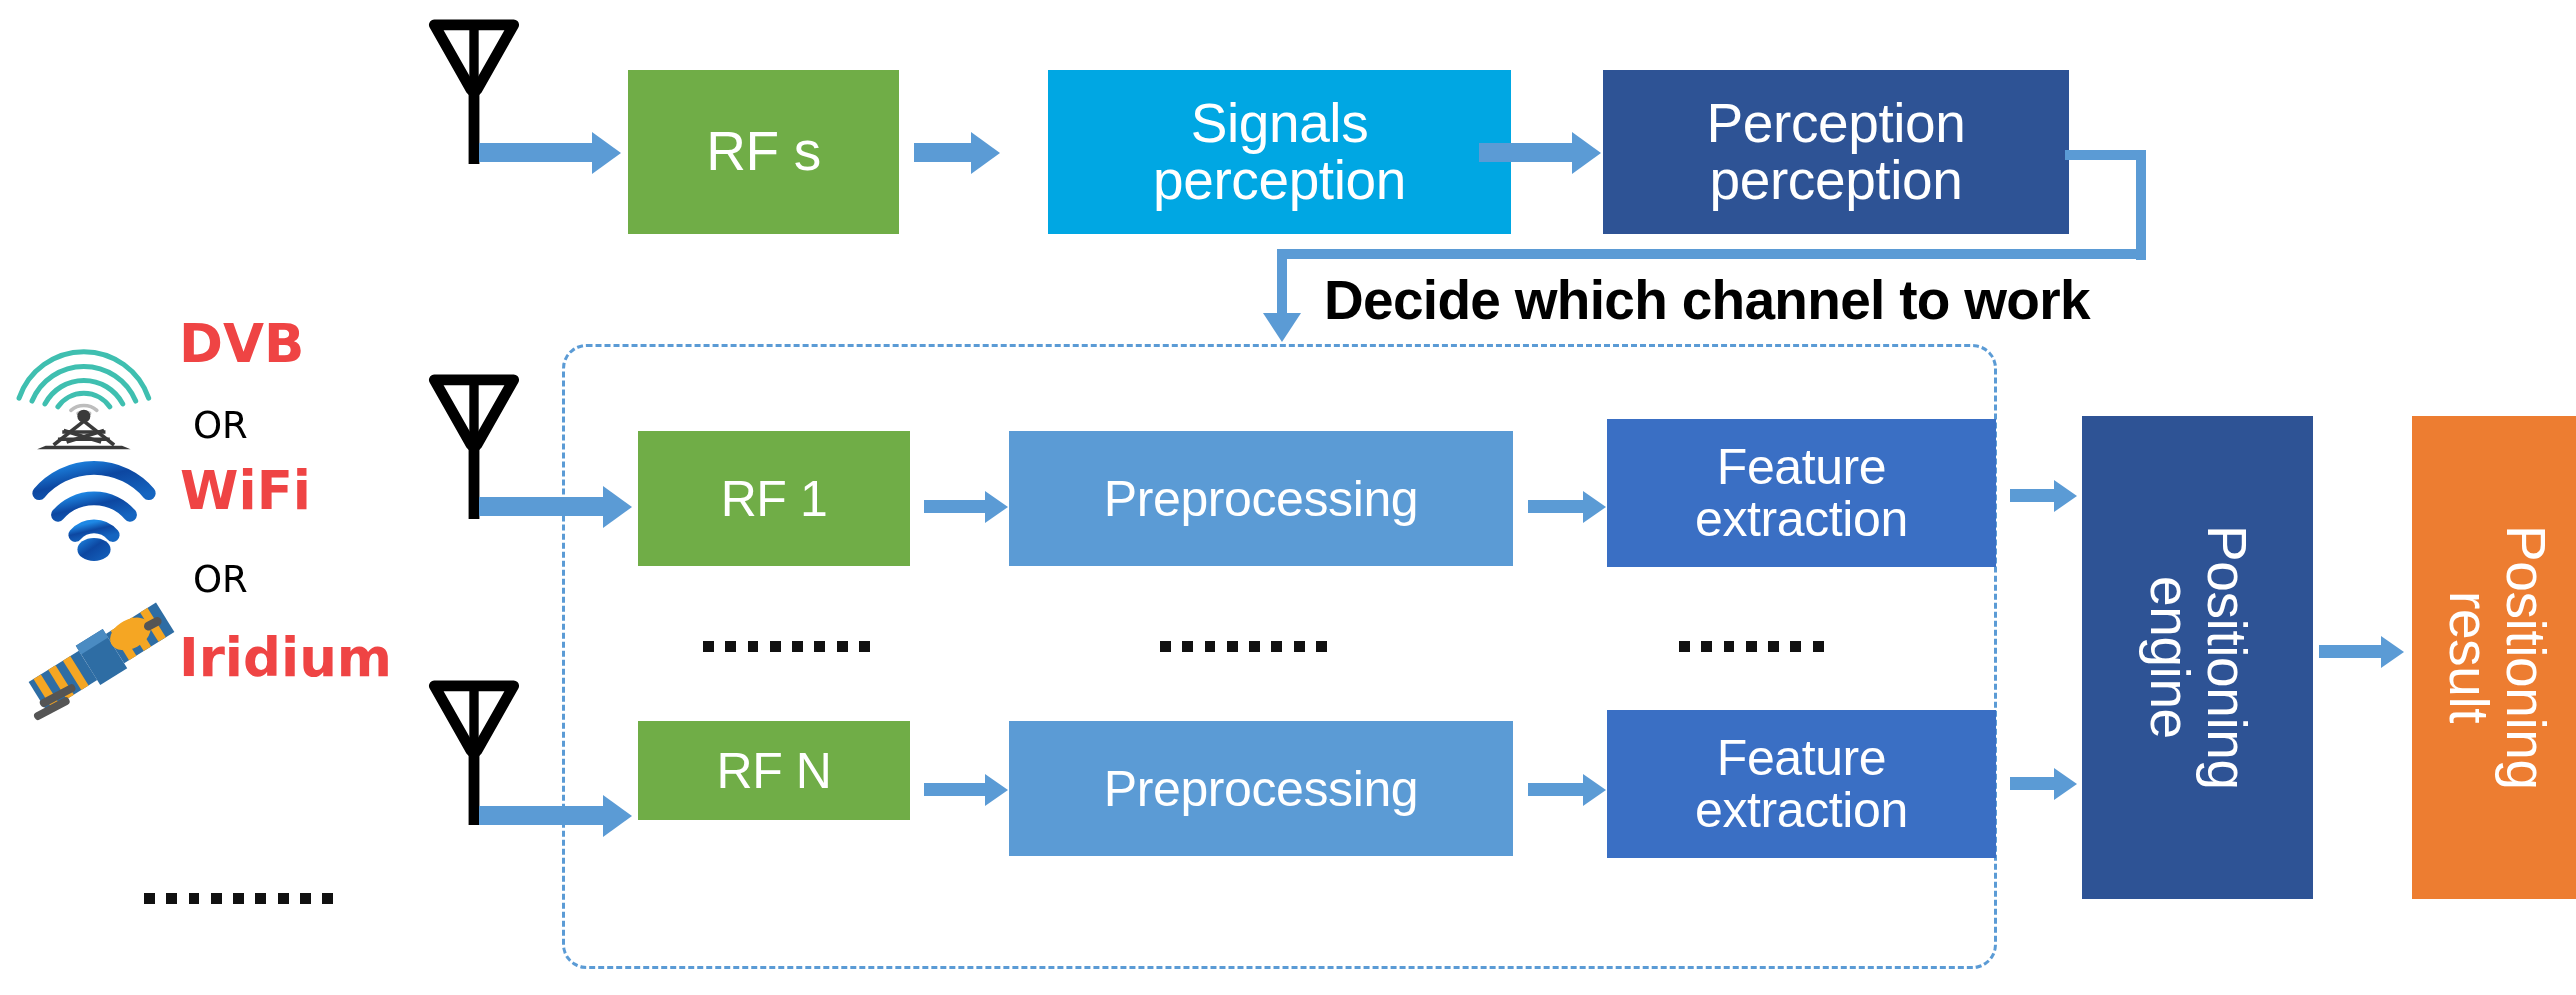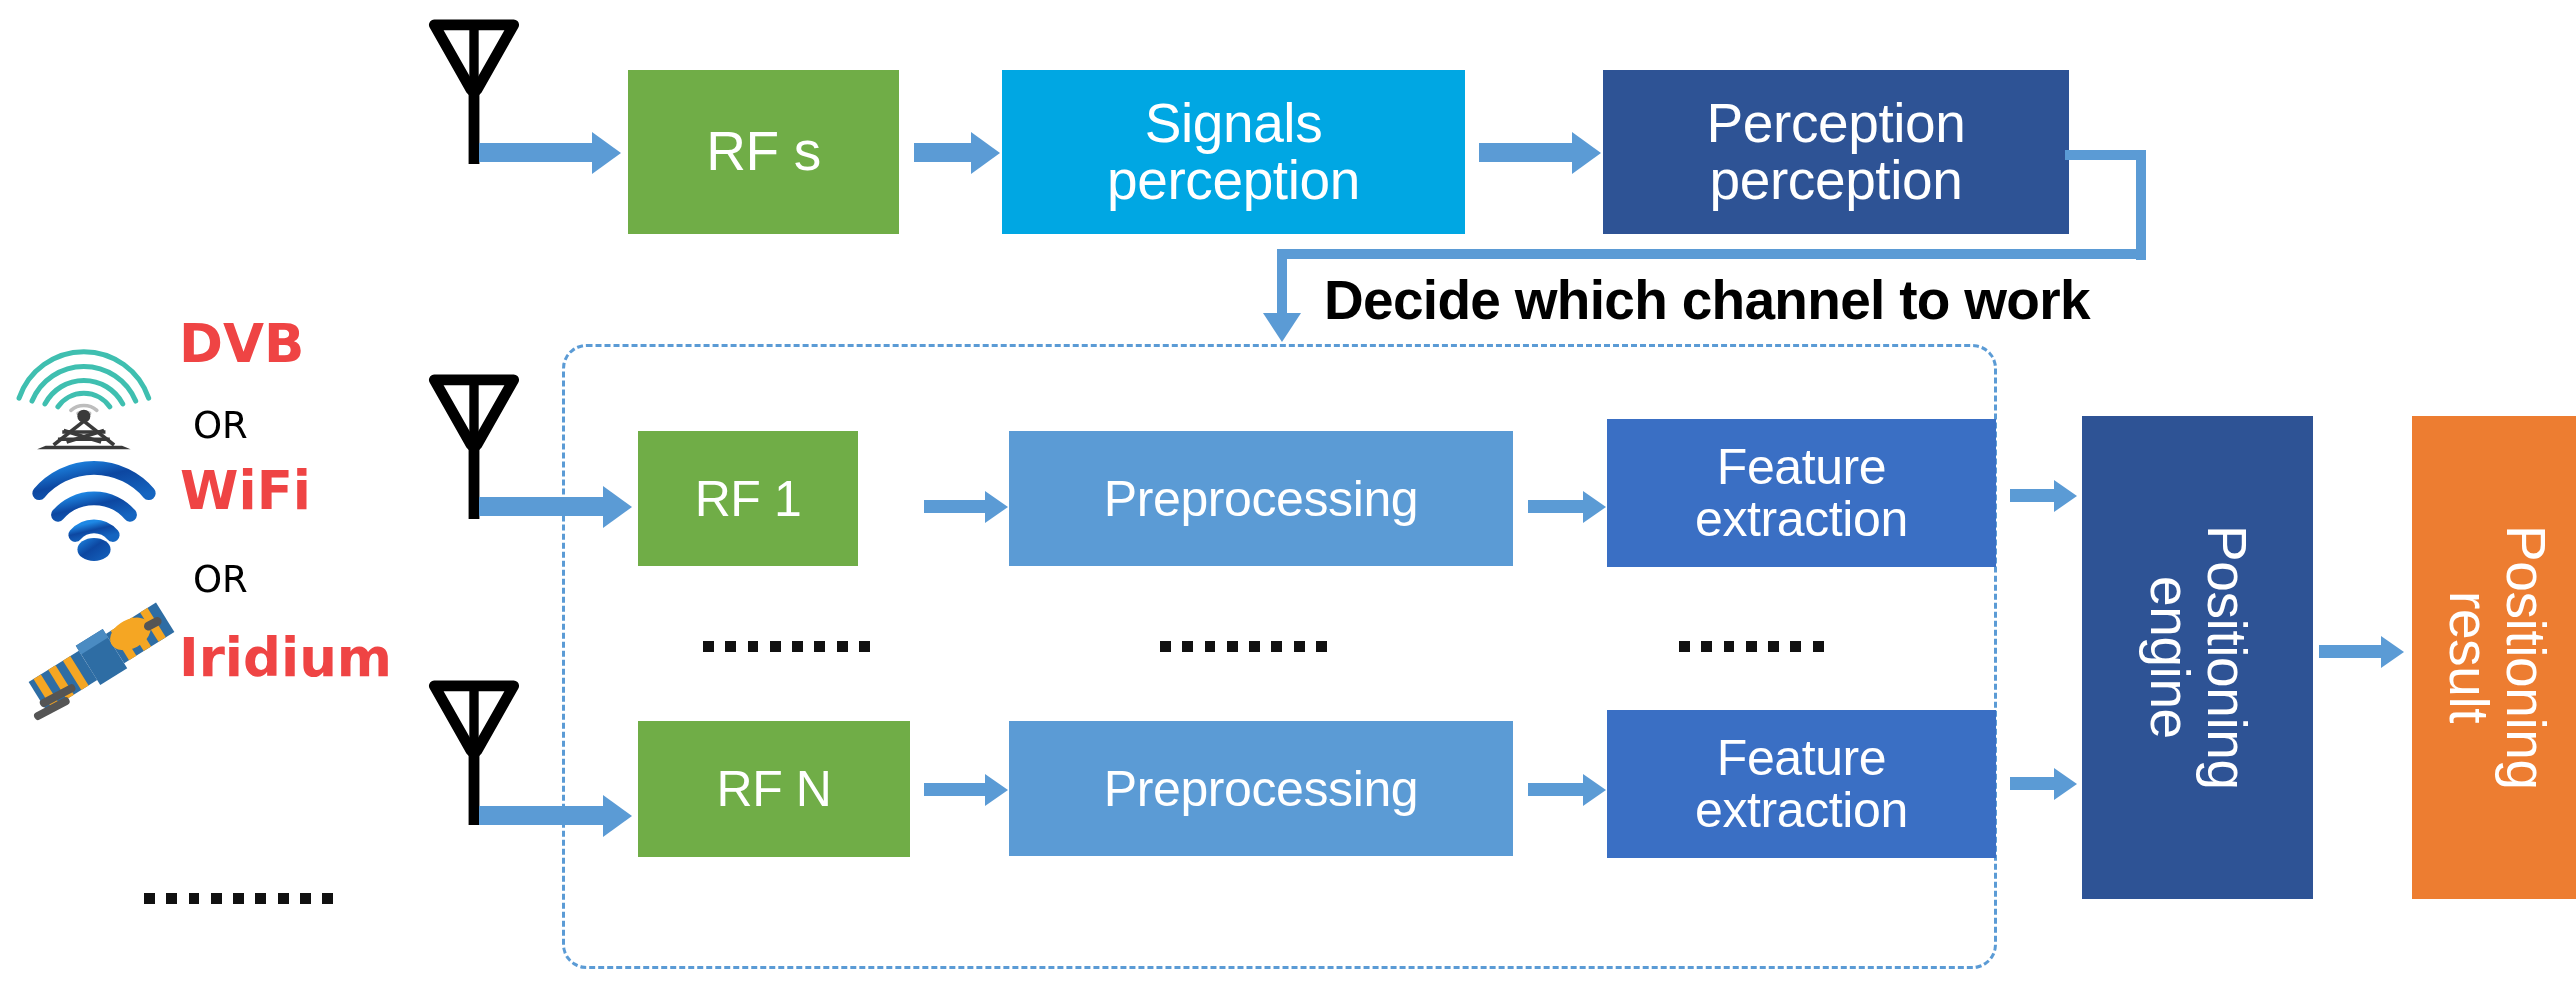--- a/index.html
+++ b/index.html
@@ -162,21 +162,21 @@
   </div>
 
   <div class="arrow-h" style="left:479px;top:143px;width:115px;"></div>
 
   <div class="box" style="left:628px;top:70px;width:271px;height:164px;background:#70AD47;font-size:55px;">
     <span>RF s</span>
   </div>
 
   <div class="arrow-h" style="left:914px;top:143px;width:59px;"></div>
 
-  <div class="box" style="left:1002px;top:70px;width:463px;height:164px;background:#00A7E3;font-size:55px;
+  <div class="box" style="left:1048px;top:70px;width:463px;height:164px;background:#00A7E3;font-size:55px;
               flex-direction:column;">
     <span>Signals</span>
     <span>perception</span>
   </div>
 
   <div class="arrow-h" style="left:1479px;top:143px;width:95px;"></div>
 
   <div class="box" style="left:1603px;top:70px;width:466px;height:164px;background:#2E5395;font-size:55px;
               flex-direction:column;">
     <span>Perception</span>
@@ -198,21 +198,21 @@
 
   <div class="antenna" style="left:427px;top:364px;width:94px;height:155px;">
     <svg viewBox="0 0 130 215" width="94" height="155">
       <path d="M10 22 L120 22 L69 112 L61 112 Z" fill="none" stroke="#000" stroke-width="15" stroke-linejoin="round"></path>
       <path d="M65 24 L65 114" stroke="#000" stroke-width="13"></path>
       <path d="M65 106 L65 214" stroke="#000" stroke-width="15" stroke-linecap="square"></path>
     </svg>
   </div>
   <div class="arrow-h" style="left:479px;top:497px;width:126px;"></div>
 
-  <div class="box" style="left:638px;top:431px;width:220px;height:135px;background:#70AD47;font-size:50px;">
+  <div class="box" style="left:638px;top:431px;width:272px;height:135px;background:#70AD47;font-size:50px;">
     <span>RF 1</span>
   </div>
 
   <div class="arrow-h thin" style="left:924px;top:500px;width:62px;"></div>
 
   <div class="box" style="left:1009px;top:431px;width:504px;height:135px;background:#5B9BD5;font-size:50px;">
     <span>Preprocessing</span>
   </div>
 
   <div class="arrow-h thin" style="left:1528px;top:500px;width:56px;"></div>
@@ -257,21 +257,21 @@
 
   <div class="antenna" style="left:427px;top:670px;width:94px;height:155px;">
     <svg viewBox="0 0 130 215" width="94" height="155">
       <path d="M10 22 L120 22 L69 112 L61 112 Z" fill="none" stroke="#000" stroke-width="15" stroke-linejoin="round"></path>
       <path d="M65 24 L65 114" stroke="#000" stroke-width="13"></path>
       <path d="M65 106 L65 214" stroke="#000" stroke-width="15" stroke-linecap="square"></path>
     </svg>
   </div>
   <div class="arrow-h" style="left:479px;top:806px;width:126px;"></div>
 
-  <div class="box" style="left:638px;top:721px;width:272px;height:136px;background:#70AD47;font-size:50px;">
+  <div class="box" style="left:638px;top:721px;width:272px;height:99px;background:#70AD47;font-size:50px;">
     <span>RF N</span>
   </div>
 
   <div class="arrow-h thin" style="left:924px;top:783px;width:62px;"></div>
 
   <div class="box" style="left:1009px;top:721px;width:504px;height:135px;background:#5B9BD5;font-size:50px;">
     <span>Preprocessing</span>
   </div>
 
   <div class="arrow-h thin" style="left:1528px;top:783px;width:56px;"></div>

